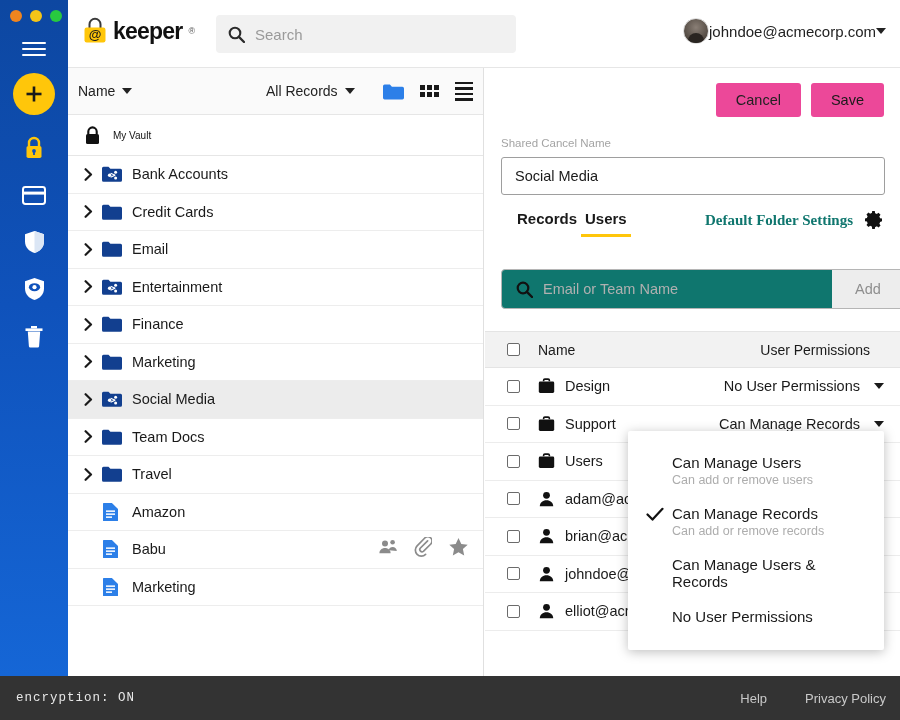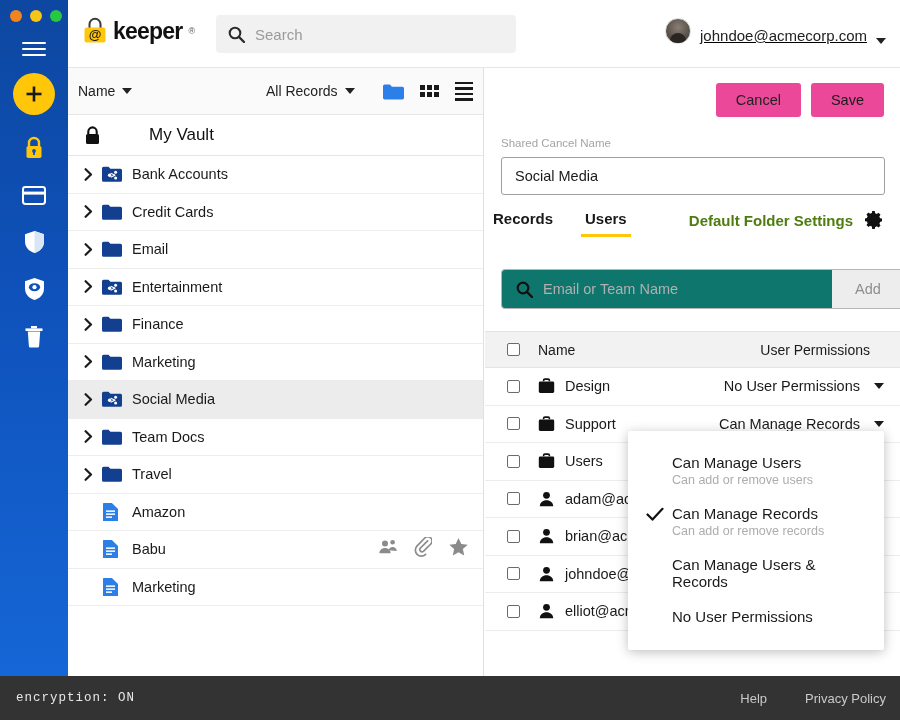--- a/index.html
+++ b/index.html
@@ -47,23 +47,22 @@
   .logo { position: absolute; left: 14px; top: 16px; display: flex; align-items: center; gap: 5px; }
   .logo-text { font-size: 23px; font-weight: bold; color: #111; letter-spacing: -0.8px; }
   .logo-tm { font-size: 9px; color: #555; vertical-align: super; margin-left: 1px; }
   .searchbox {
     position: absolute; left: 148px; top: 15px; width: 300px; height: 38px;
     background: #f1f1f1; border-radius: 4px; display: flex; align-items: center;
     padding: 0 12px; gap: 10px; cursor: text;
   }
   .searchbox .ph { color: #9a9a9a; font-size: 15px; }
   .account {
-    position: absolute; right: 14px; top: 18px; display: flex; align-items: flex-end; gap: 9px;
+    position: absolute; right: 14px; top: 18px; display: flex; align-items: center; 
     cursor: pointer;
-    text-decoration: underline;
   }
   .avatar {
     width: 26px; height: 26px; border-radius: 50%; overflow: hidden;
     background: radial-gradient(circle at 50% 35%, #8a7f76 0%, #5d544c 55%, #3a332e 100%);
     border: 1px solid #ddd; position: relative;
   }
   .avatar::after {
     content:""; position:absolute; left:50%; bottom:0; transform:translateX(-50%);
     width:16px; height:10px; border-radius:8px 8px 0 0; background:#2a2521;
   }
@@ -85,21 +84,21 @@
   .view-ico { cursor: pointer; display: flex; }
   .grid-ico { display:grid; grid-template-columns: repeat(3,5px); grid-template-rows: repeat(2,5px); gap:2px; }
   .grid-ico i { background:#1a1a1a; display:block; }
   .list-ico { display:flex; flex-direction:column; gap:3px; width:18px; }
   .list-ico i { height:2.5px; background:#1a1a1a; display:block; }
 
   .myvault {
     height: 41px; display: flex; align-items: center; gap: 12px; padding: 0 16px;
     border-bottom: 1px solid #e6e6e6; cursor: pointer;
   }
-  .myvault span { font-size: 17px; color: #111; margin-left: 36px; }
+  .myvault span { font-size: 10px; color: #111; }
 
   .row {
     height: 37.5px; display: flex; align-items: center; padding: 0 16px;
     border-bottom: 1px solid #ededed; cursor: pointer; position: relative;
   }
   .row.selected { background: #ececec; }
   .row .chev { width: 18px; display:flex; align-items:center; }
   .row .ficon { width: 30px; display: flex; align-items: center; }
   .row .rlabel { font-size: 14.5px; color: #1a1a1a; }
   .row .indent { width: 18px; }
@@ -120,28 +119,28 @@
     position: absolute; left: 16px; top: 89px; width: 384px; height: 38px;
     border: 1px solid #9e9e9e; border-radius: 3px; padding: 0 13px;
     font-size: 14.5px; color: #1a1a1a; font-family: inherit; background:#fff;
   }
 
   .tabs { position: absolute; left: 0; top: 142px; right: 0; height: 36px; }
   .tab {
     position: absolute; font-size: 15px; color: #1a1a1a; cursor: pointer;
     padding-bottom: 10px; font-weight: bold;
   }
-  .tab.t1 { left: 8px; }
+  .tab.t1 { left: 32px; }
   .tab.t2 { left: 100px; }
   .tab.active::after {
     content: ""; position: absolute; left: -4px; right: -4px; bottom: 0;
     height: 3px; background: #ffc60a;
   }
   .dfs { position: absolute; right: 16px; top: 0; display: flex; align-items: center; gap: 10px; cursor: pointer; }
-  .dfs span { font-size: 15px; font-weight: bold; color: #4d7c0f; }
+  .dfs span { font-size: 15px; font-weight: bold; color: #0f766e; font-family: Liberation Serif, serif; }
 
   .addrow {
     position: absolute; left: 16px; top: 201px; width: 404px; height: 40px;
     border: 1px solid #b5b5b5; border-radius: 4px; display: flex; align-items: center;
     overflow: hidden; background: #0f766e;
   }
   .addrow .mag { padding: 0 10px 0 14px; display: flex; }
   .addrow input {
     flex: 1; border: none; outline: none; font-size: 14.5px; font-family: inherit;
     color: #1a1a1a; background: transparent; height: 100%;

